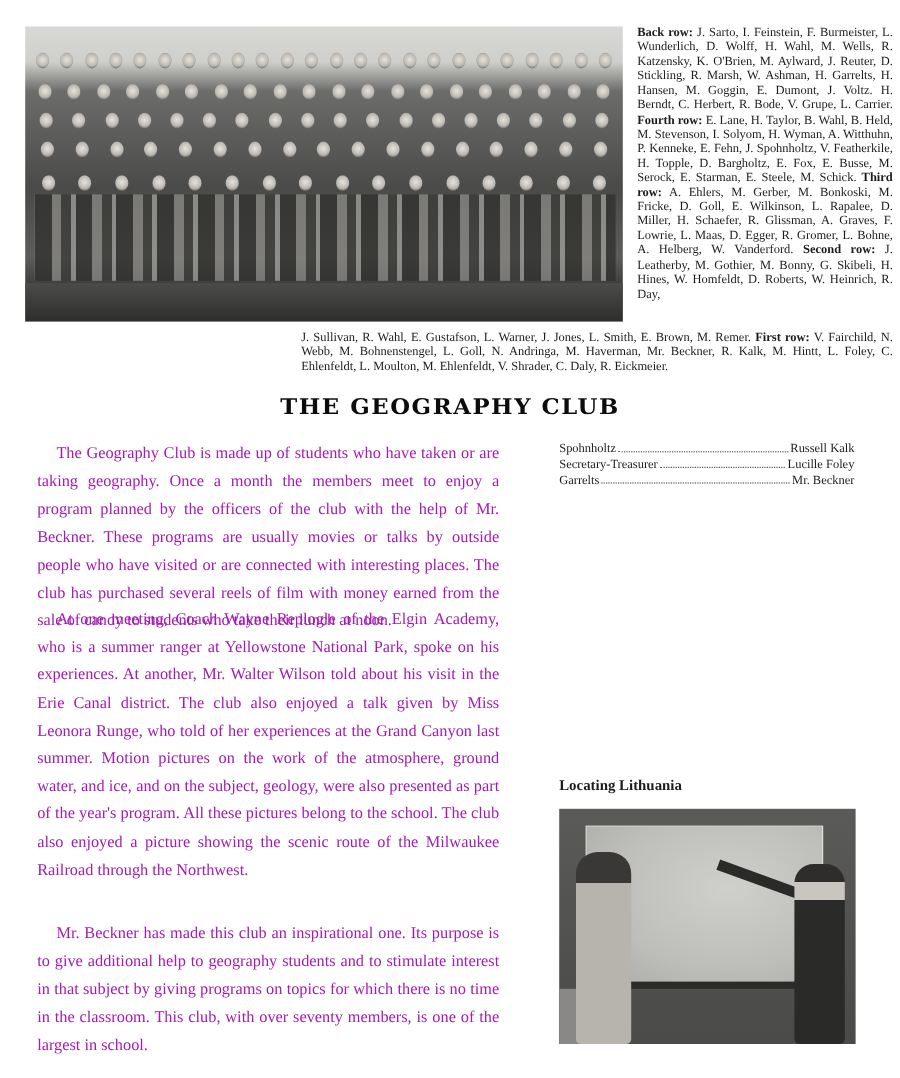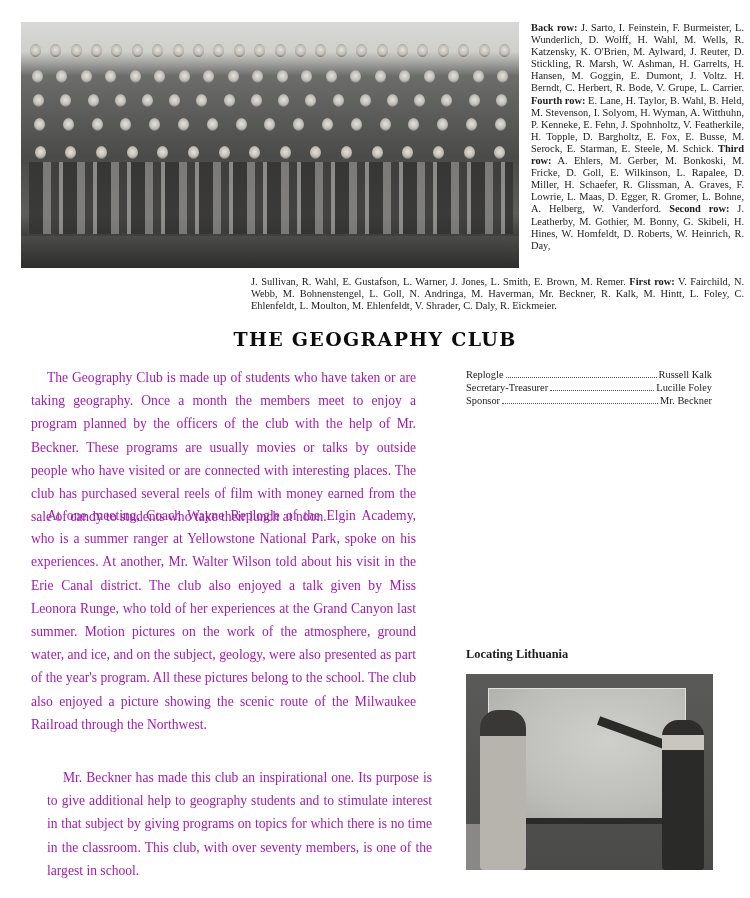--- a/index.html
+++ b/index.html
@@ -50,21 +50,21 @@
     transform: scaleY(0.95);
   }
 
   
   .para {
     font-size: 13.6px; line-height: 23.2px; text-align: justify; color: #a21caf;
     text-indent: 16px;
   }
   #para-1 { left: 31px; top: 366px; width: 385px; }
   #para-2 { left: 31px; top: 504px; width: 385px; }
-  #para-3 { left: 47px; top: 766px; width: 385px; }
+  #para-3 { left: 31px; top: 766px; width: 385px; }
 
   
   #officers { left: 466px; top: 368px; width: 246px; font-size: 10.4px; line-height: 13.2px; color: #1c1c1c; }
   .officer-row { display: flex; align-items: baseline; }
   .officer-row .role { white-space: nowrap; }
   .officer-row .dots { flex: 1; border-bottom: 1px dotted #555; margin: 0 2px 3px 2px; }
   .officer-row .name { white-space: nowrap; }
 
   
   #side-caption {
@@ -220,31 +220,31 @@
 <div id="caption-bottom" class="abs caption"><span>J. Sullivan, R. Wahl, E. Gustafson, L. Warner, J. Jones, L. Smith, E. Brown, M. Remer. </span><b>First row:</b><span> V. Fairchild, N. Webb, M. Bohnenstengel, L. Goll, N. Andringa, M. Haverman, Mr. Beckner, R. Kalk, M. Hintt, L. Foley, C. Ehlenfeldt, L. Moulton, M. Ehlenfeldt, V. Shrader, C. Daly, R. Eickmeier.</span></div>
 
 <div id="page-title" class="abs">THE GEOGRAPHY CLUB</div>
 
 <p id="para-1" class="abs para" style="margin:0">The Geography Club is made up of students who have taken or are taking geography. Once a month the members meet to enjoy a program planned by the officers of the club with the help of Mr. Beckner. These programs are usually movies or talks by outside people who have visited or are connected with interesting places. The club has purchased several reels of film with money earned from the sale of candy to students who take their lunch at noon.</p>
 <p id="para-2" class="abs para" style="margin:0">At one meeting, Coach Wayne Replogle of the Elgin Academy, who is a summer ranger at Yellowstone National Park, spoke on his experiences. At another, Mr. Walter Wilson told about his visit in the Erie Canal district. The club also enjoyed a talk given by Miss Leonora Runge, who told of her experiences at the Grand Canyon last summer. Motion pictures on the work of the atmosphere, ground water, and ice, and on the subject, geology, were also presented as part of the year's program. All these pictures belong to the school. The club also enjoyed a picture showing the scenic route of the Milwaukee Railroad through the Northwest.</p>
 <p id="para-3" class="abs para" style="margin:0">Mr. Beckner has made this club an inspirational one. Its purpose is to give additional help to geography students and to stimulate interest in that subject by giving programs on topics for which there is no time in the classroom. This club, with over seventy members, is one of the largest in school.</p>
 
 <div id="officers" class="abs">
   <div class="officer-row">
-    <span class="role">Replogle</span>
+    <span class="role">Spohnholtz</span>
     <span class="dots"></span>
     <span class="name">Russell Kalk</span>
   </div>
   <div class="officer-row">
     <span class="role">Secretary-Treasurer</span>
     <span class="dots"></span>
     <span class="name">Lucille Foley</span>
   </div>
   <div class="officer-row">
-    <span class="role">Sponsor</span>
+    <span class="role">Garrelts</span>
     <span class="dots"></span>
     <span class="name">Mr. Beckner</span>
   </div>
 </div>
 
 <div id="side-caption" class="abs">Locating Lithuania</div>
 <div id="side-photo" class="abs">
   <div class="map"></div>
   <div class="map-line"></div>
   <div class="desk"></div>

